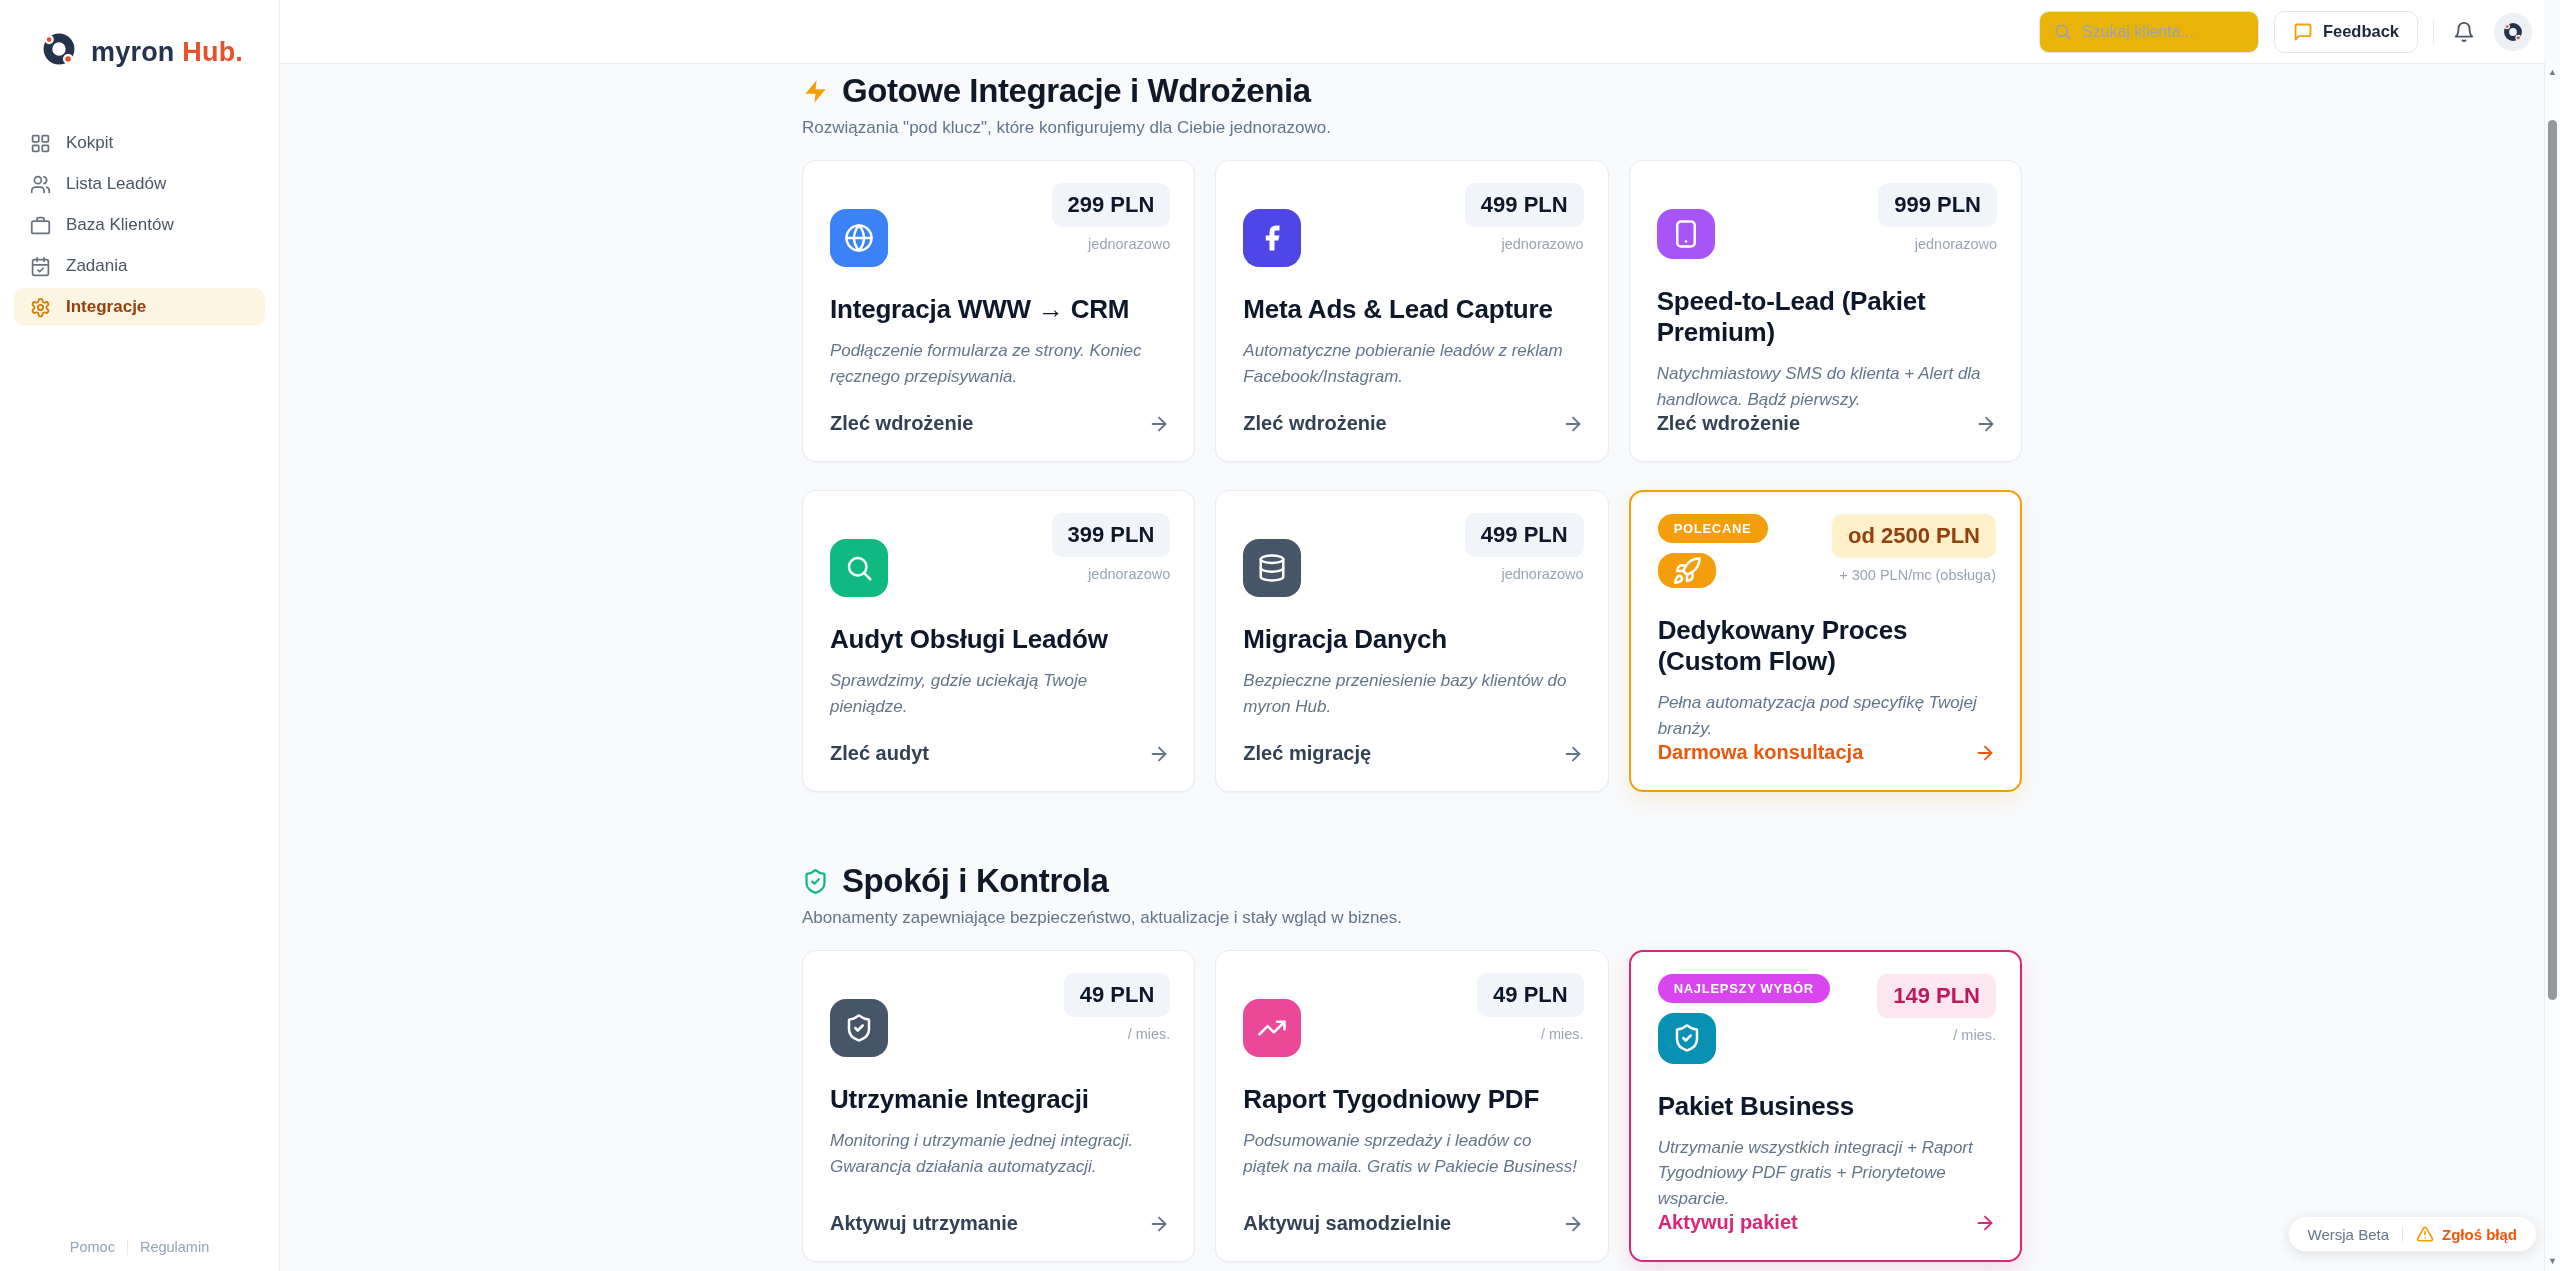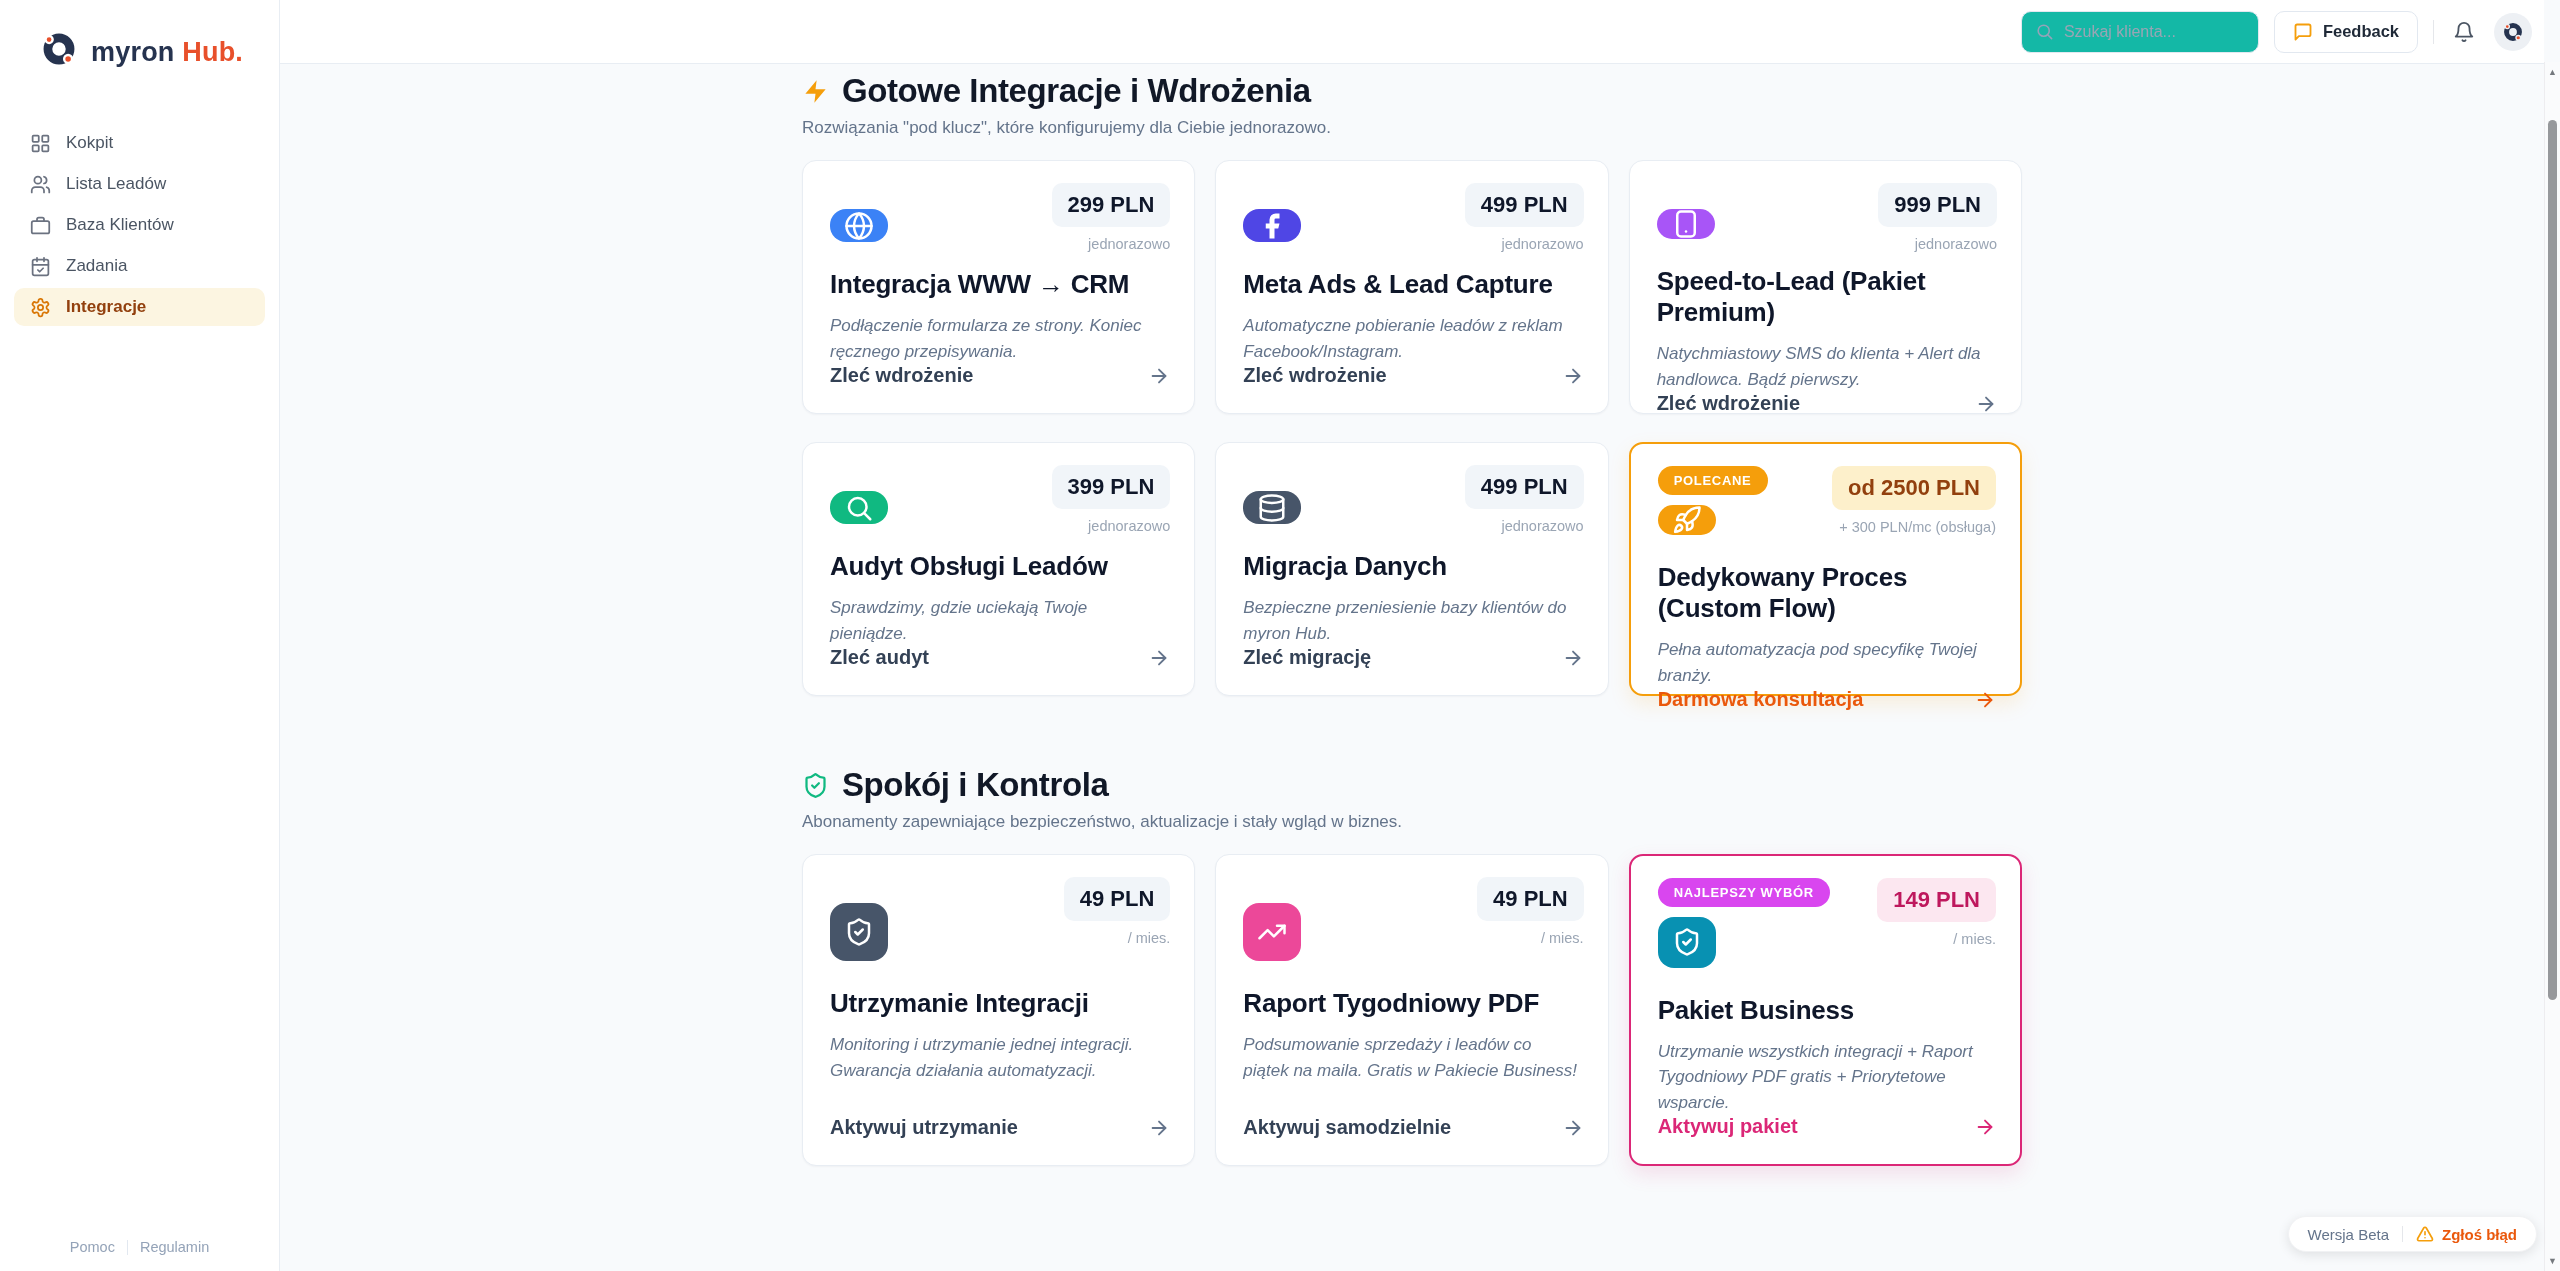--- a/index.html
+++ b/index.html
@@ -18,21 +18,21 @@
   .nav-item { display:flex; align-items:center; gap:15px; height:38px; padding:0 16px; border-radius:10px; font-size:17px; color:#4b5563; cursor:pointer; }
   .nav-item .icn { width:21px; height:21px; color:#6b7280; }
   .nav-item.active { background:#fcf5e1; color:#92400e; font-weight:700; }
   .nav-item.active .icn { color:#d97706; }
   .side-footer { position:absolute; bottom:16px; left:0; width:100%; display:flex; align-items:center; justify-content:center; gap:12px; font-size:14.5px; color:#94a3b8; }
   .side-footer .vdiv { width:1px; height:15px; background:#e2e8f0; }
   .side-footer span[data-bind] { cursor:pointer; }
 
   
   .topbar { position:absolute; left:280px; right:16px; top:0; height:64px; background:#fff; border-bottom:1px solid #e8edf3; display:flex; align-items:center; justify-content:flex-end; gap:15px; padding-right:12px; z-index:10; }
-  .search-box { width:238px; height:42px; border:1px solid #e2e8f0; border-radius:10px; display:flex; align-items:center; gap:10px; padding:0 13px; background:#14b8a6; }
+  .search-box { width:220px; height:42px; border:1px solid #e2e8f0; border-radius:10px; display:flex; align-items:center; gap:10px; padding:0 13px; background:#eab308; }
   .search-box .icn { width:19px; height:19px; color:#94a3b8; }
   .search-box input { border:none; outline:none; font-size:16px; width:100%; color:#334155; font-family:"Liberation Sans", sans-serif; background:transparent; }
   .search-box input::placeholder { color:#9aa5b4; }
   .feedback-btn { height:42px; border:1px solid #e2e8f0; border-radius:10px; background:#fff; display:flex; align-items:center; gap:10px; padding:0 18px; font-size:16.5px; font-weight:700; color:#1f2937; cursor:pointer; font-family:"Liberation Sans", sans-serif; }
   .feedback-btn .icn { width:20px; height:20px; color:#f59e0b; }
   .topbar .vdiv { width:1px; height:24px; background:#e5e7eb; }
   .bell-btn { width:30px; height:30px; display:grid; place-items:center; background:none; border:none; cursor:pointer; }
   .bell-btn .icn { width:22px; height:22px; color:#4b5563; }
   .avatar { width:38px; height:38px; border-radius:50%; background:#edf0f4; display:grid; place-items:center; cursor:pointer; }
   .avatar .logo-mark { width:22px; height:22px; }
@@ -42,21 +42,21 @@
   .container { width:1220px; margin:0 auto; padding-top:8px; }
   .section + .section { margin-top:70px; }
   .section-head { display:flex; align-items:center; gap:13px; }
   .section-head .icn { width:27px; height:27px; }
   .section-title { font-size:33px; font-weight:700; color:#111827; letter-spacing:-.4px; line-height:38px; }
   .section-sub { margin-top:6px; font-size:17px; color:#64748b; line-height:24px; }
   .grid { margin-top:20px; display:grid; grid-template-columns:repeat(3,1fr); column-gap:20px; row-gap:28px; }
   .section:nth-of-type(2) .card { height:312px; }
 
   
-  .card { position:relative; background:#fff; border:1px solid #e8edf3; border-radius:14px; padding:22px 24px 26px 27px; height:254px; display:flex; flex-direction:column; align-items:flex-start; box-shadow:0 1px 2px rgba(15,23,42,.04); cursor:pointer; }
+  .card { position:relative; background:#fff; border:1px solid #e8edf3; border-radius:14px; padding:22px 24px 26px 27px; height:302px; display:flex; flex-direction:column; align-items:flex-start; box-shadow:0 1px 2px rgba(15,23,42,.04); cursor:pointer; }
   .card.hl-amber { border:2px solid #f59e0b; box-shadow:0 8px 20px rgba(245,158,11,.13); }
   .card.hl-pink  { border:2px solid #db2777; box-shadow:0 8px 20px rgba(219,39,119,.13); }
   .badge { display:none; align-self:flex-start; color:#fff; font-size:13px; font-weight:700; letter-spacing:.7px; padding:7px 16px; border-radius:999px; margin-bottom:10px; }
   .card.has-badge .badge { display:inline-block; }
   .hl-amber .badge { background:#f59e0b; }
   .hl-pink  .badge { background:#d946ef; }
   .card-icon { width:58px; height:58px; border-radius:16px; display:grid; place-items:center; margin-top:26px; color:#fff; }
   .card.has-badge .card-icon { margin-top:0; }
   .card-icon .icn { width:30px; height:30px; }
   .price-block { position:absolute; top:22px; right:24px; display:flex; flex-direction:column; align-items:flex-end; gap:9px; }

